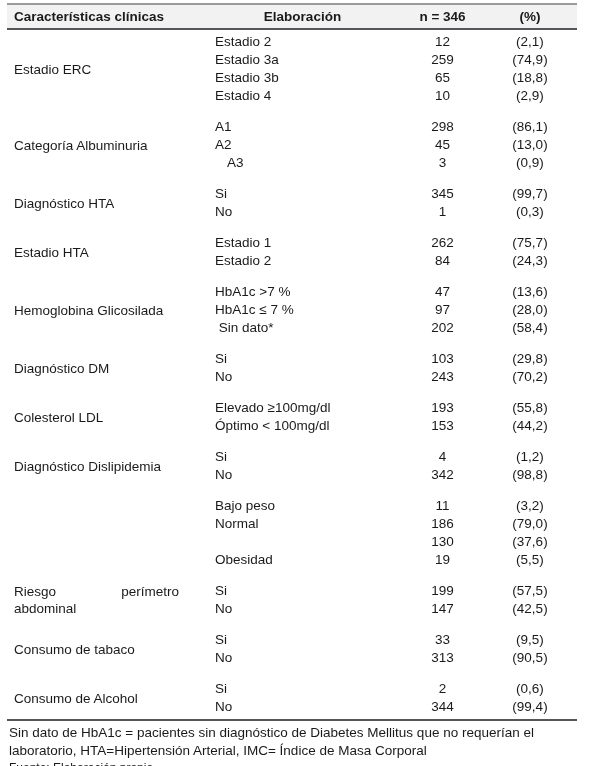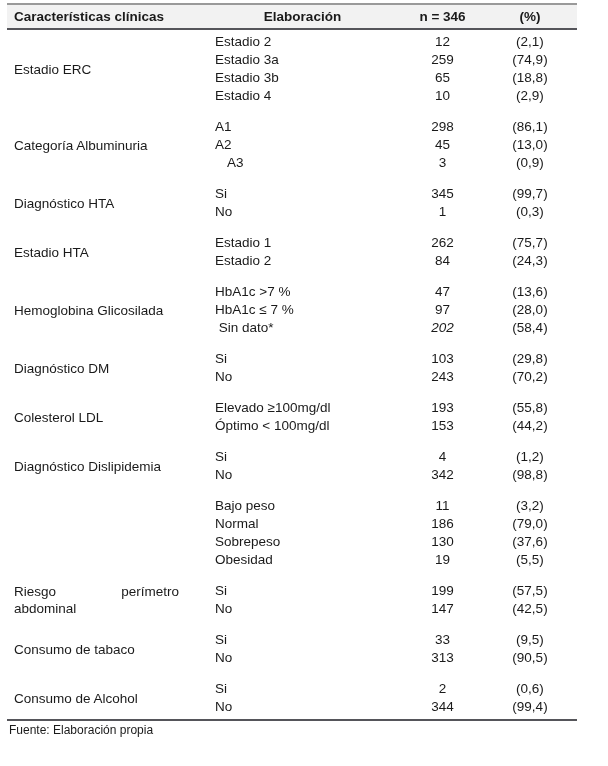--- a/index.html
+++ b/index.html
@@ -131,21 +131,21 @@
         </div>
         <div class="group">
           <div class="cell label" style="grid-row: 1 / span 3;">Hemoglobina Glicosilada</div>
           <div class="cell cat" style="grid-row: 1;">HbA1c &gt;7 %</div>
           <div class="cell num" style="grid-row: 1;">47</div>
           <div class="cell pct" style="grid-row: 1;">(13,6)</div>
           <div class="cell cat" style="grid-row: 2;">HbA1c ≤ 7 %</div>
           <div class="cell num" style="grid-row: 2;">97</div>
           <div class="cell pct" style="grid-row: 2;">(28,0)</div>
           <div class="cell cat" style="grid-row: 3;">&nbsp;Sin dato*</div>
-          <div class="cell num" style="grid-row: 3; font-style: italic;">202</div>
+          <div class="cell num" style="grid-row: 3;">202</div>
           <div class="cell pct" style="grid-row: 3;">(58,4)</div>
         </div>
         <div class="group">
           <div class="cell label" style="grid-row: 1 / span 2;">Diagnóstico DM</div>
           <div class="cell cat" style="grid-row: 1;">Si</div>
           <div class="cell num" style="grid-row: 1;">103</div>
           <div class="cell pct" style="grid-row: 1;">(29,8)</div>
           <div class="cell cat" style="grid-row: 2;">No</div>
           <div class="cell num" style="grid-row: 2;">243</div>
           <div class="cell pct" style="grid-row: 2;">(70,2)</div>
@@ -168,21 +168,20 @@
           <div class="cell num" style="grid-row: 2;">342</div>
           <div class="cell pct" style="grid-row: 2;">(98,8)</div>
         </div>
         <div class="group">
           <div class="cell cat" style="grid-row: 1;">Bajo peso</div>
           <div class="cell num" style="grid-row: 1;">11</div>
           <div class="cell pct" style="grid-row: 1;">(3,2)</div>
           <div class="cell cat" style="grid-row: 2;">Normal</div>
           <div class="cell num" style="grid-row: 2;">186</div>
           <div class="cell pct" style="grid-row: 2;">(79,0)</div>
-          <div class="cell cat" style="grid-row: 3;">Sobrepeso</div>
           <div class="cell num" style="grid-row: 3;">130</div>
           <div class="cell pct" style="grid-row: 3;">(37,6)</div>
           <div class="cell cat" style="grid-row: 4;">Obesidad</div>
           <div class="cell num" style="grid-row: 4;">19</div>
           <div class="cell pct" style="grid-row: 4;">(5,5)</div>
         </div>
         <div class="group two-line">
           <div class="cell label" style="grid-row: 1 / span 2;">Riesgo perímetro abdominal</div>
           <div class="cell cat" style="grid-row: 1;">Si</div>
           <div class="cell num" style="grid-row: 1;">199</div>
@@ -204,14 +203,15 @@
           <div class="cell label" style="grid-row: 1 / span 2;">Consumo de Alcohol</div>
           <div class="cell cat" style="grid-row: 1;">Si</div>
           <div class="cell num" style="grid-row: 1;">2</div>
           <div class="cell pct" style="grid-row: 1;">(0,6)</div>
           <div class="cell cat" style="grid-row: 2;">No</div>
           <div class="cell num" style="grid-row: 2;">344</div>
           <div class="cell pct" style="grid-row: 2;">(99,4)</div>
         </div>
       </div>
   </div>
+  <div class="footnote">Sin dato de HbA1c = pacientes sin diagnóstico de Diabetes Mellitus que no requerían el laboratorio, HTA=Hipertensión Arterial, IMC= Índice de Masa Corporal</div>
   <div class="source">Fuente: Elaboración propia</div>
 </div>
 
 </body></html>

